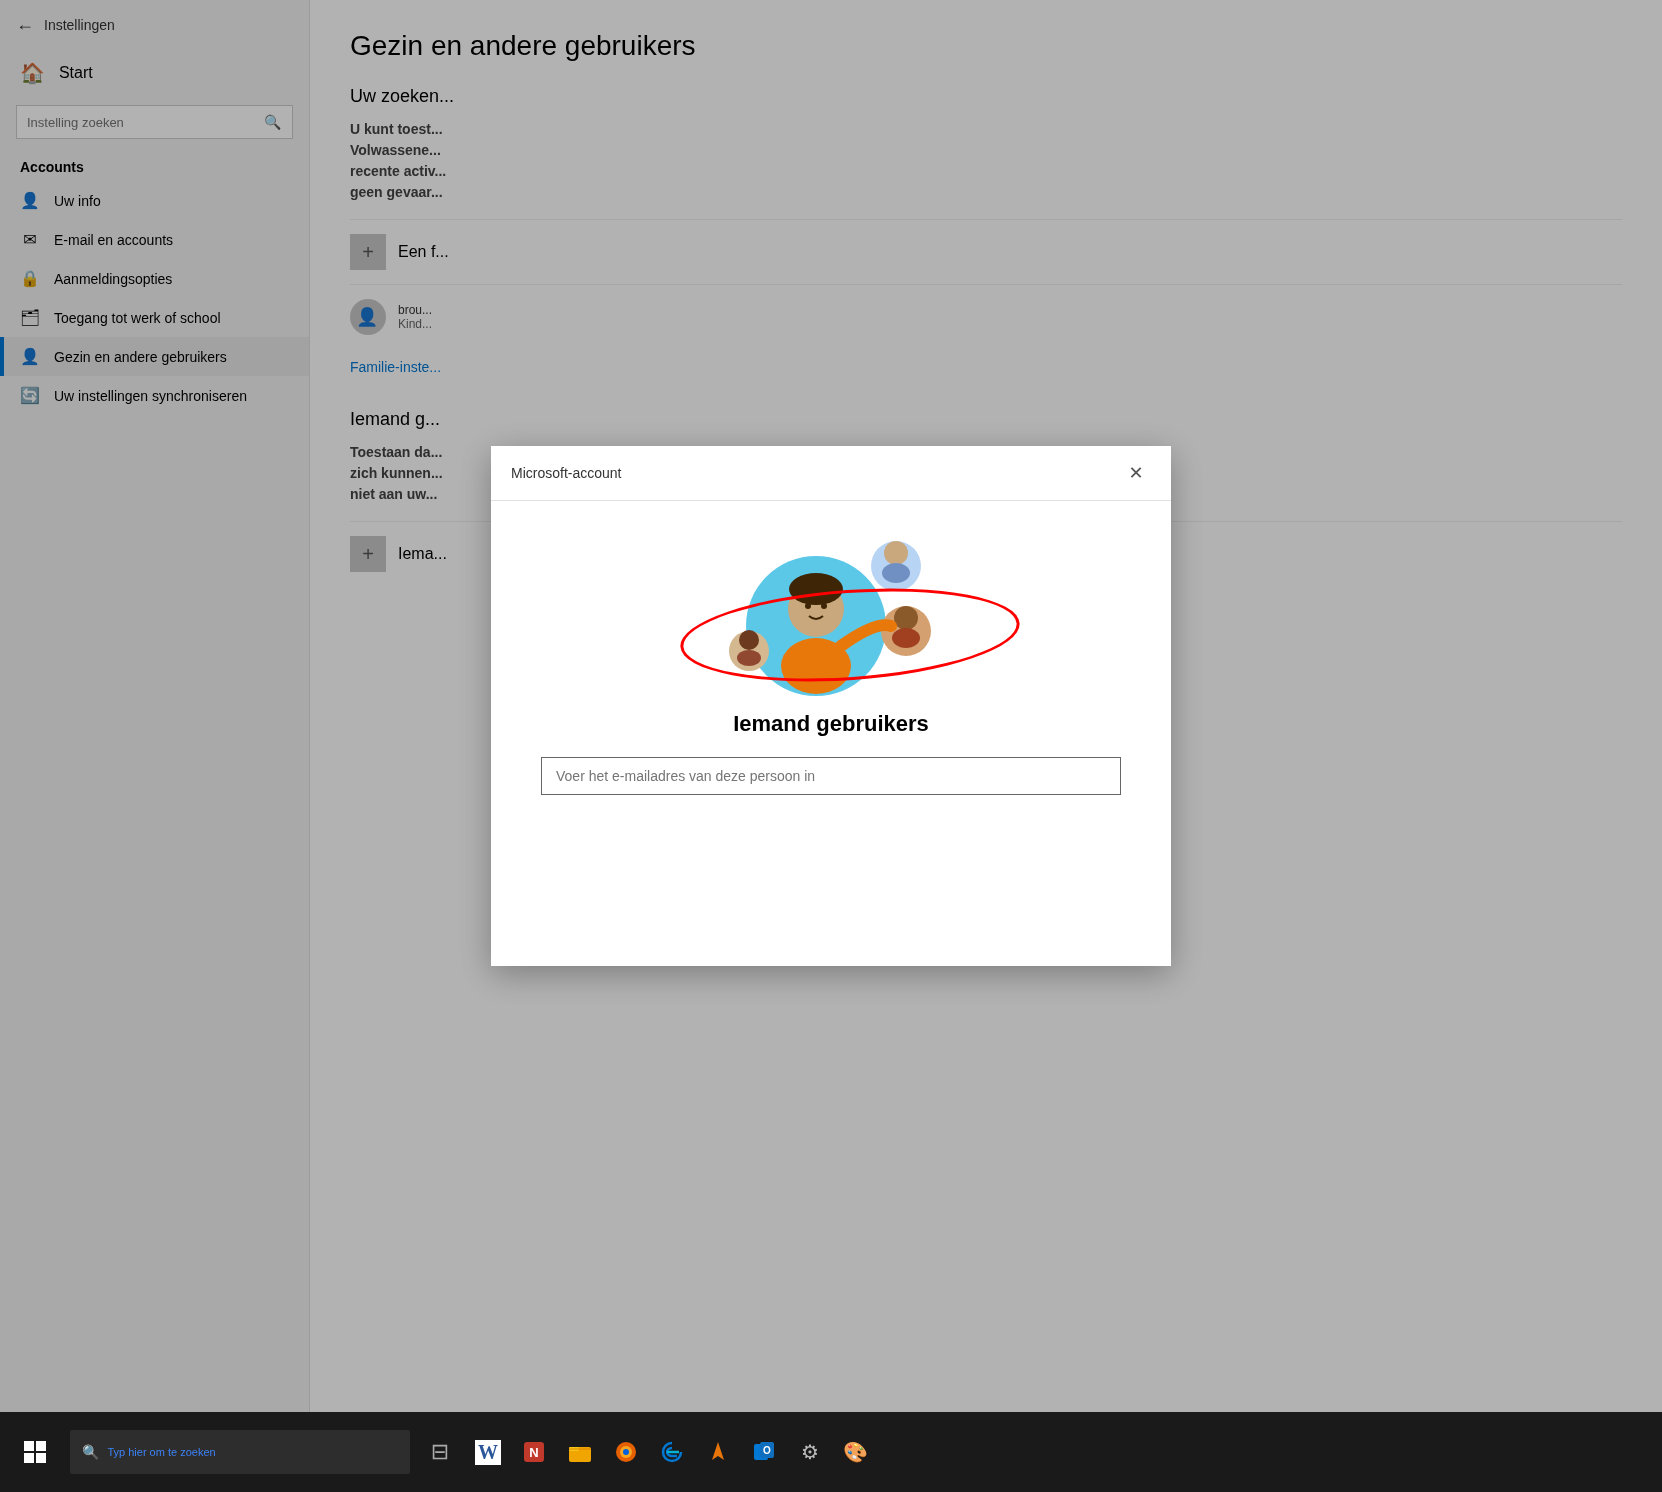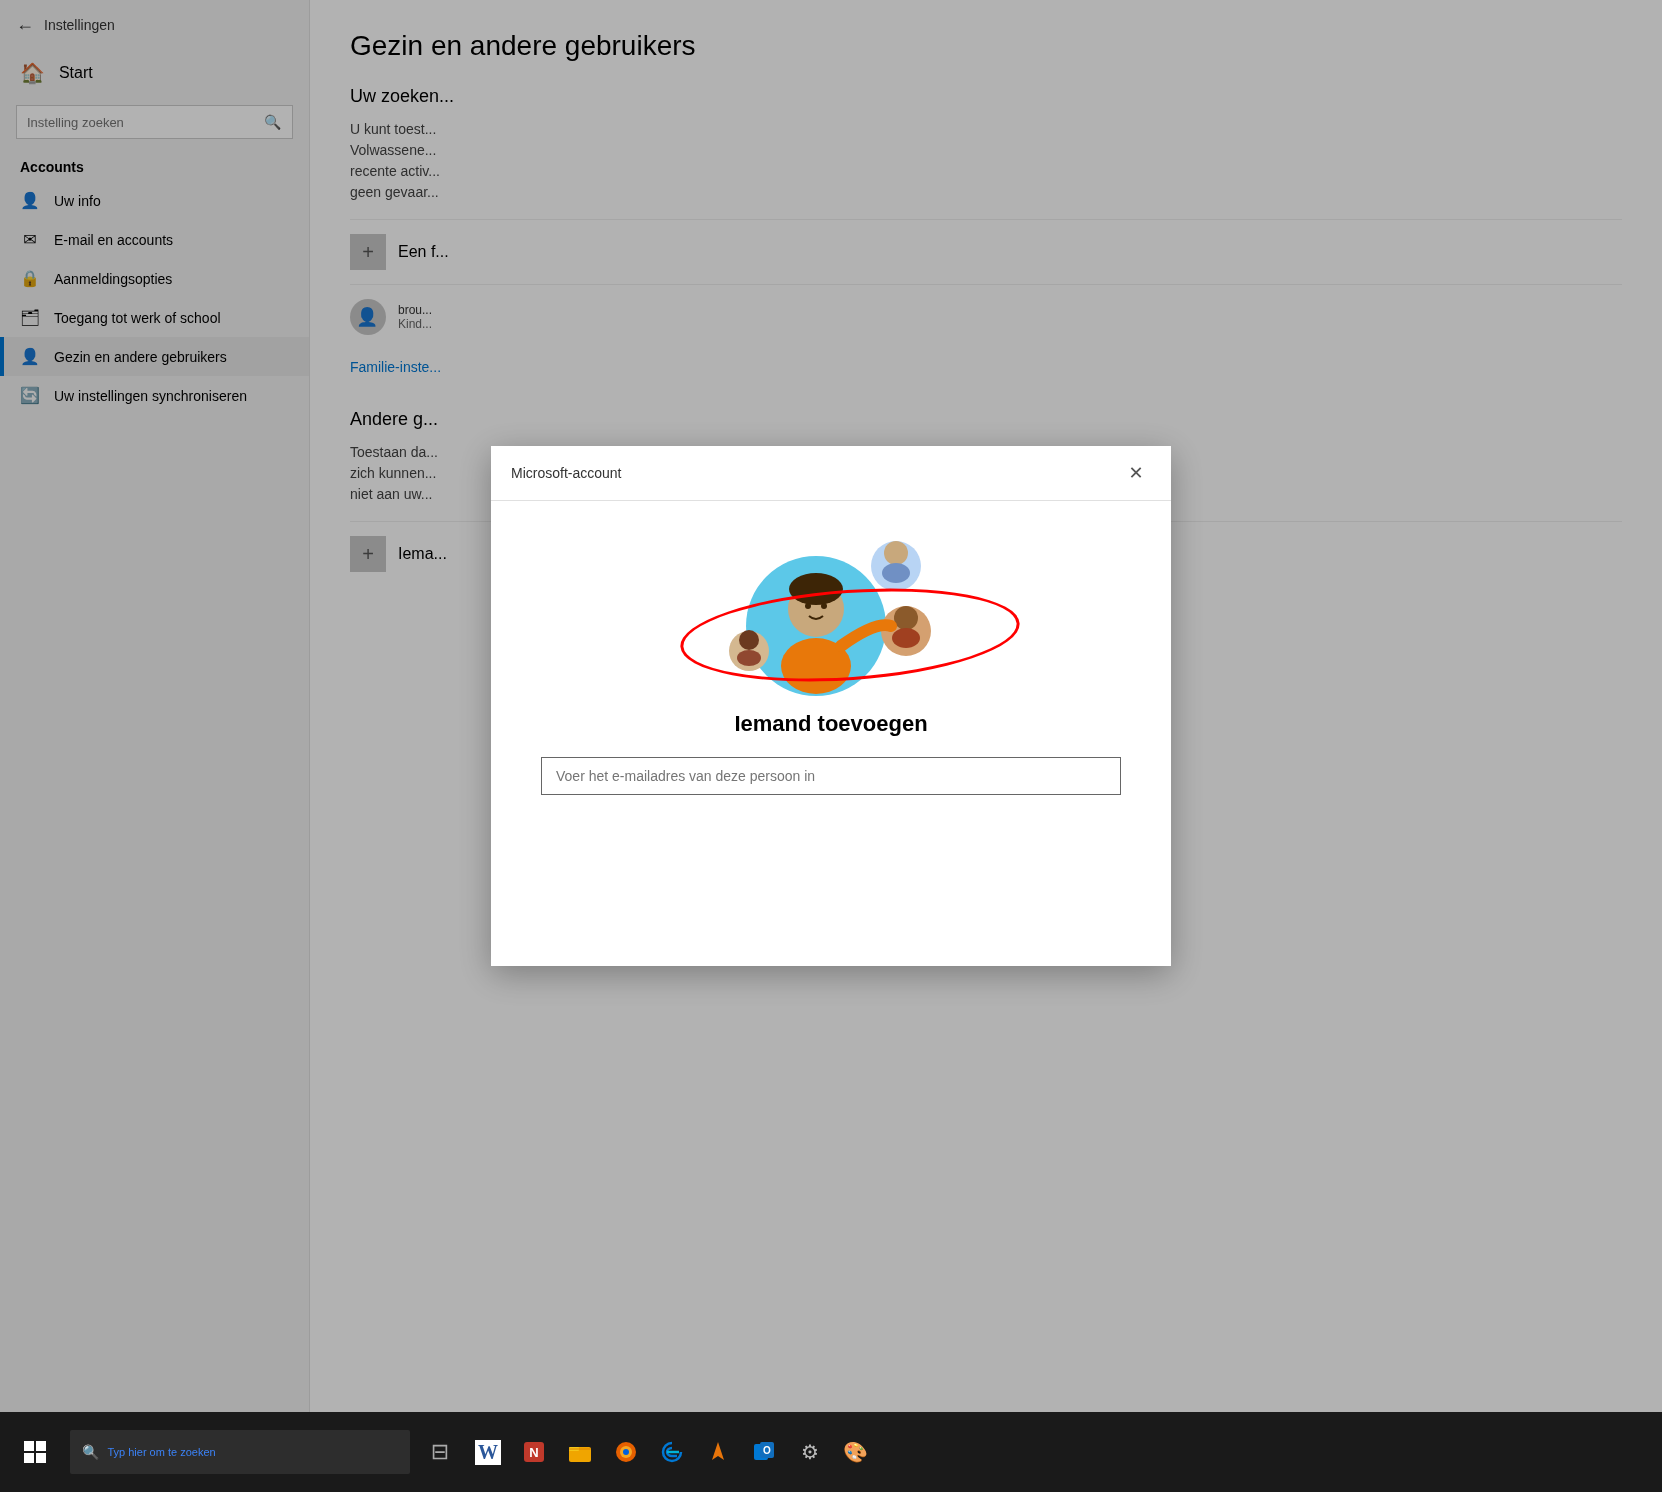--- a/index.html
+++ b/index.html
@@ -21,21 +21,21 @@
     .sidebar-section-title { font-weight: 700; font-size: 14px; padding: 12px 20px 6px 20px; }
     .sidebar-nav-item { display: flex; align-items: center; padding: 10px 20px; gap: 14px; cursor: pointer; font-size: 14px; position: relative; }
     .sidebar-nav-item.active { background: #e8e8e8; }
     .sidebar-nav-item.active::before { content: ''; position: absolute; left: 0; top: 0; bottom: 0; width: 4px; background: #0078d4; }
     .sidebar-nav-icon { font-size: 16px; width: 20px; text-align: center; }
 
     
     .content { flex: 1; padding: 30px 40px; background: white; overflow-y: auto; position: relative; }
     .content-title { font-size: 28px; font-weight: 300; margin-bottom: 24px; color: #000; }
     .section-title { font-size: 18px; font-weight: 400; margin-bottom: 12px; color: #000; }
-    .section-desc { font-size: 14px; color: #444; margin-bottom: 16px; line-height: 1.5; }
+    .section-desc { font-size: 14px; color: #444; margin-bottom: 16px; line-height: 1.5; font-weight: bold; }
     .add-item-row { display: flex; align-items: center; gap: 12px; padding: 14px 0; border-top: 1px solid #eee; cursor: pointer; }
     .add-btn { width: 36px; height: 36px; background: #c8c8c8; display: flex; align-items: center; justify-content: center; font-size: 20px; color: #555; }
     .user-row { display: flex; align-items: center; gap: 12px; padding: 14px 0; border-top: 1px solid #eee; cursor: pointer; }
     .user-icon { width: 36px; height: 36px; background: #c8c8c8; display: flex; align-items: center; justify-content: center; font-size: 18px; color: #555; border-radius: 50%; }
     .user-info .user-name { font-size: 12px; color: #333; }
     .user-info .user-type { font-size: 12px; color: #666; }
     .family-link { color: #0078d4; font-size: 14px; cursor: pointer; text-decoration: none; display: inline-block; margin: 10px 0; }
     .separator { height: 24px; }
 
     
@@ -130,21 +130,21 @@
       <div class="user-icon">👤</div>
       <div class="user-info">
         <div class="user-name">brou...</div>
         <div class="user-type">Kind...</div>
       </div>
     </div>
 
     <a class="family-link">Familie-inste...</a>
 
     <div class="separator"></div>
-    <h2 class="section-title">Andere g...</h2>
+    <h2 class="section-title">Iemand g...</h2>
     <p class="section-desc">Toestaan da...<br>zich kunnen...<br>niet aan uw...</p>
 
     <div class="add-item-row">
       <div class="add-btn">+</div>
       <span>Iema...</span>
     </div>
   </div>
 </div>
 
 <div class="modal-overlay">
@@ -177,21 +177,21 @@
         <circle cx="185" cy="87" r="12" fill="#8b5a2b"></circle>
         <ellipse cx="185" cy="107" rx="14" ry="10" fill="#a04020"></ellipse>
 
         <circle cx="28" cy="120" r="20" fill="#d4b890"></circle>
         <circle cx="28" cy="109" r="10" fill="#6b3a1f"></circle>
         <ellipse cx="28" cy="127" rx="12" ry="8" fill="#904830"></ellipse>
 
         <path d="M120 115 Q155 90 170 95" stroke="#e8780a" stroke-width="12" fill="none" stroke-linecap="round"></path>
       </svg>
 
-      <h2 class="modal-heading">Iemand toevoegen</h2>
+      <h2 class="modal-heading">Iemand gebruikers</h2>
 
       <input class="email-input" type="email" placeholder="Voer het e-mailadres van deze persoon in" style="">
 
     </div>
   </div>
 
   <div style="position:fixed; top: 590px; left: 680px; width: 340px; height: 90px; border: 3px solid red; border-radius: 50%; transform: rotate(-4deg); pointer-events: none;"></div>
 </div>
 
 <div class="taskbar">

